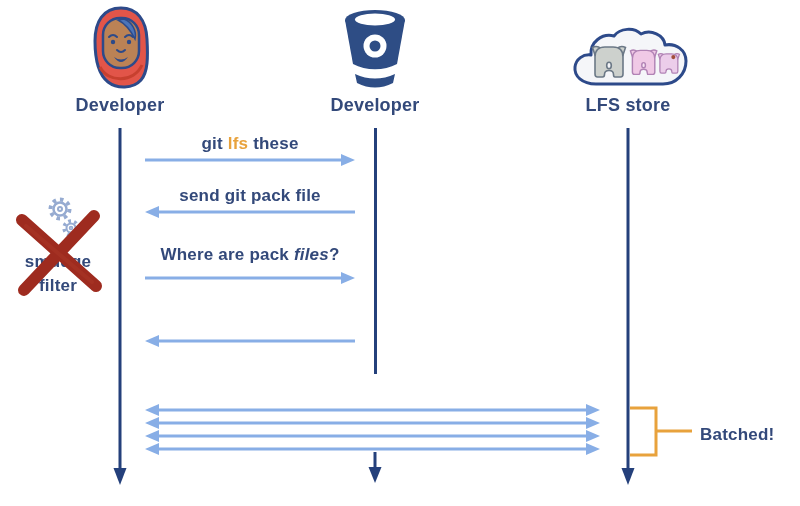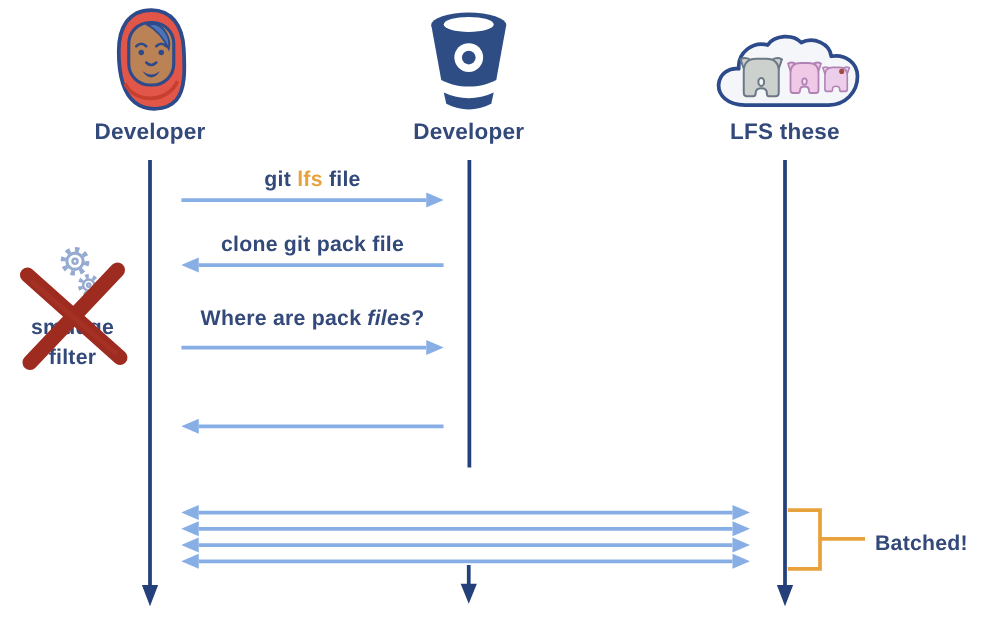--- a/index.html
+++ b/index.html
@@ -65,45 +65,45 @@
     <g transform="translate(90,26) scale(0.64)" fill="#eccdea" stroke="#b183b5" stroke-width="2">
       <path d="M3,11 L0.5,3.5 Q5,1 9,4.5 Z"></path>
       <path d="M31,11 L33.5,3.5 Q29,1 25,4.5 Z"></path>
       <path d="M3,13 Q3,3 13,3 L21,3 Q31,3 31,13 L31,30 Q31,33 28.5,33 L23,33 Q21.5,33 21.5,30.5 Q21.5,26.5 17,26.5 Q12.5,26.5 12.5,30.5 Q12.5,33 10.5,33 L5.5,33 Q3,33 3,30 Z"></path>
       <circle cx="24" cy="8" r="3.2" fill="#a14d3a" stroke="none"></circle>
     </g>
   </svg>
 
   <div class="lbl actor-lbl" style="left:45px;top:95px;width:150px">Developer</div>
   <div class="lbl actor-lbl" style="left:300px;top:95px;width:150px">Developer</div>
-  <div class="lbl actor-lbl" style="left:553px;top:95px;width:150px">LFS these</div>
+  <div class="lbl actor-lbl" style="left:553px;top:95px;width:150px">LFS store</div>
 
   <svg class="abs" style="left:113px;top:128px" width="14" height="358" viewBox="0 0 14 358">
     <line x1="7" y1="0" x2="7" y2="341" stroke="#24407b" stroke-width="3"></line>
     <polygon points="0.5,340 13.5,340 7,357" fill="#24407b"></polygon>
   </svg>
 
   <div class="lifeline-bar" style="left:374px;top:128px;height:246px"></div>
   <svg class="abs" style="left:368px;top:452px" width="14" height="32" viewBox="0 0 14 32">
     <line x1="7" y1="0" x2="7" y2="16" stroke="#24407b" stroke-width="3"></line>
     <polygon points="0.5,15 13.5,15 7,31" fill="#24407b"></polygon>
   </svg>
 
   <svg class="abs" style="left:621px;top:128px" width="14" height="358" viewBox="0 0 14 358">
     <line x1="7" y1="0" x2="7" y2="341" stroke="#24407b" stroke-width="3"></line>
     <polygon points="0.5,340 13.5,340 7,357" fill="#24407b"></polygon>
   </svg>
 
-  <div class="lbl msg-lbl" style="left:140px;top:134px;width:220px"><span>git </span><span class="orange-text">lfs</span><span> file</span></div>
+  <div class="lbl msg-lbl" style="left:140px;top:134px;width:220px"><span>git </span><span class="orange-text">lfs</span><span> these</span></div>
   <svg class="abs" style="left:145px;top:153px" width="210" height="14" viewBox="0 0 210 14">
     <line x1="0" y1="7" x2="196" y2="7" stroke="#88aee6" stroke-width="3"></line>
     <polygon points="196,1 210,7 196,13" fill="#88aee6"></polygon>
   </svg>
 
-  <div class="lbl msg-lbl" style="left:140px;top:186px;width:220px">clone git pack file</div>
+  <div class="lbl msg-lbl" style="left:140px;top:186px;width:220px">send git pack file</div>
   <svg class="abs" style="left:145px;top:205px" width="210" height="14" viewBox="0 0 210 14">
     <polygon points="14,1 0,7 14,13" fill="#88aee6"></polygon>
     <line x1="14" y1="7" x2="210" y2="7" stroke="#88aee6" stroke-width="3"></line>
   </svg>
 
   <div class="lbl msg-lbl" style="left:140px;top:245px;width:220px"><span>Where are pack </span><span class="em">files</span><span>?</span></div>
   <svg class="abs" style="left:145px;top:271px" width="210" height="14" viewBox="0 0 210 14">
     <line x1="0" y1="7" x2="196" y2="7" stroke="#88aee6" stroke-width="3"></line>
     <polygon points="196,1 210,7 196,13" fill="#88aee6"></polygon>
   </svg>

